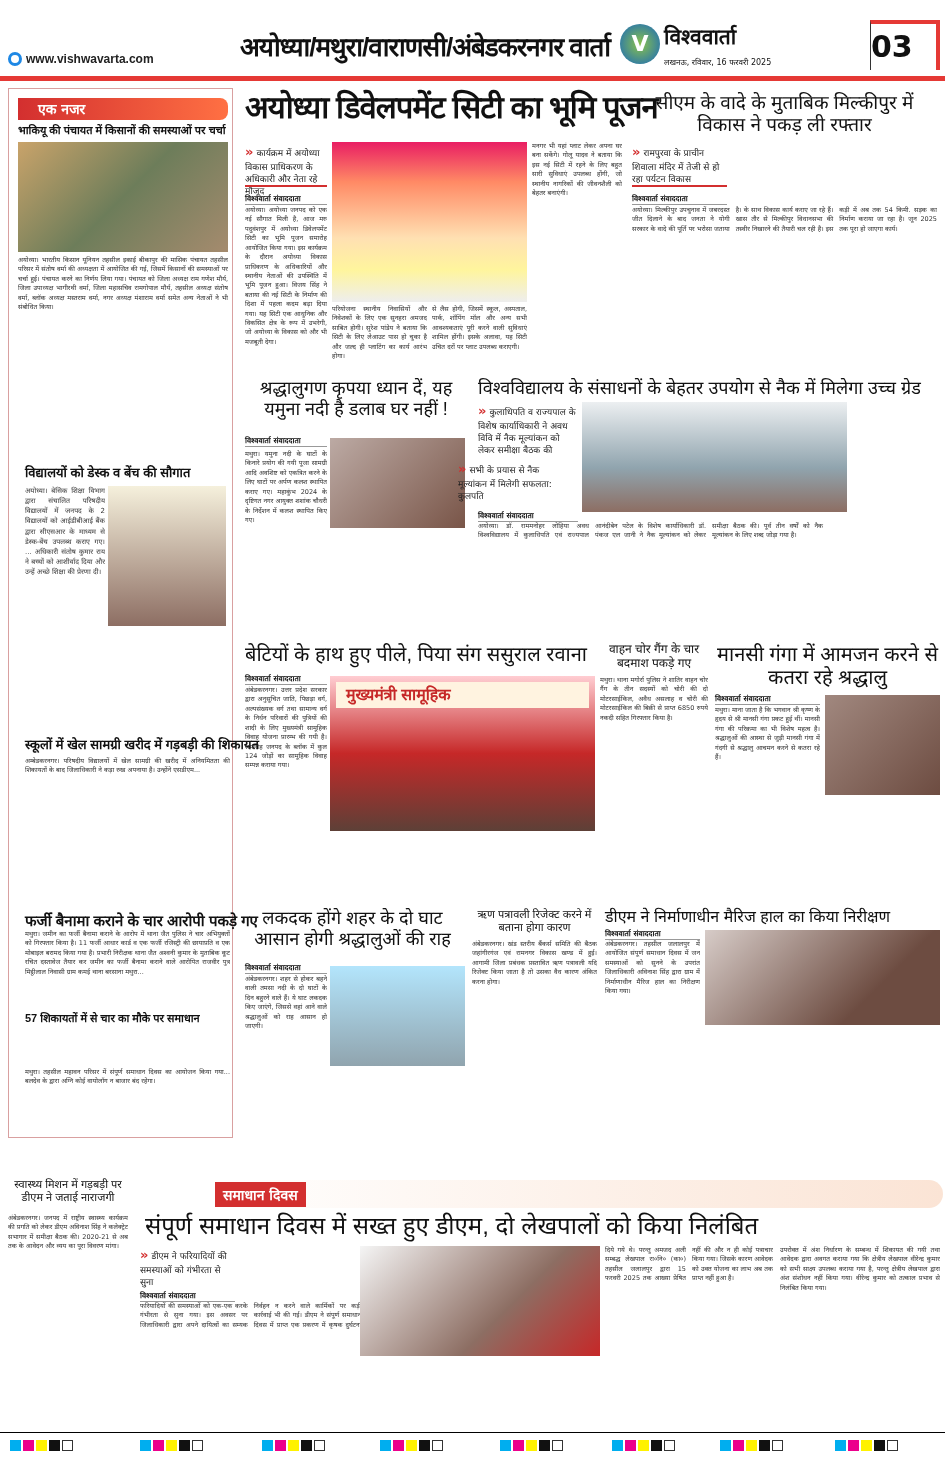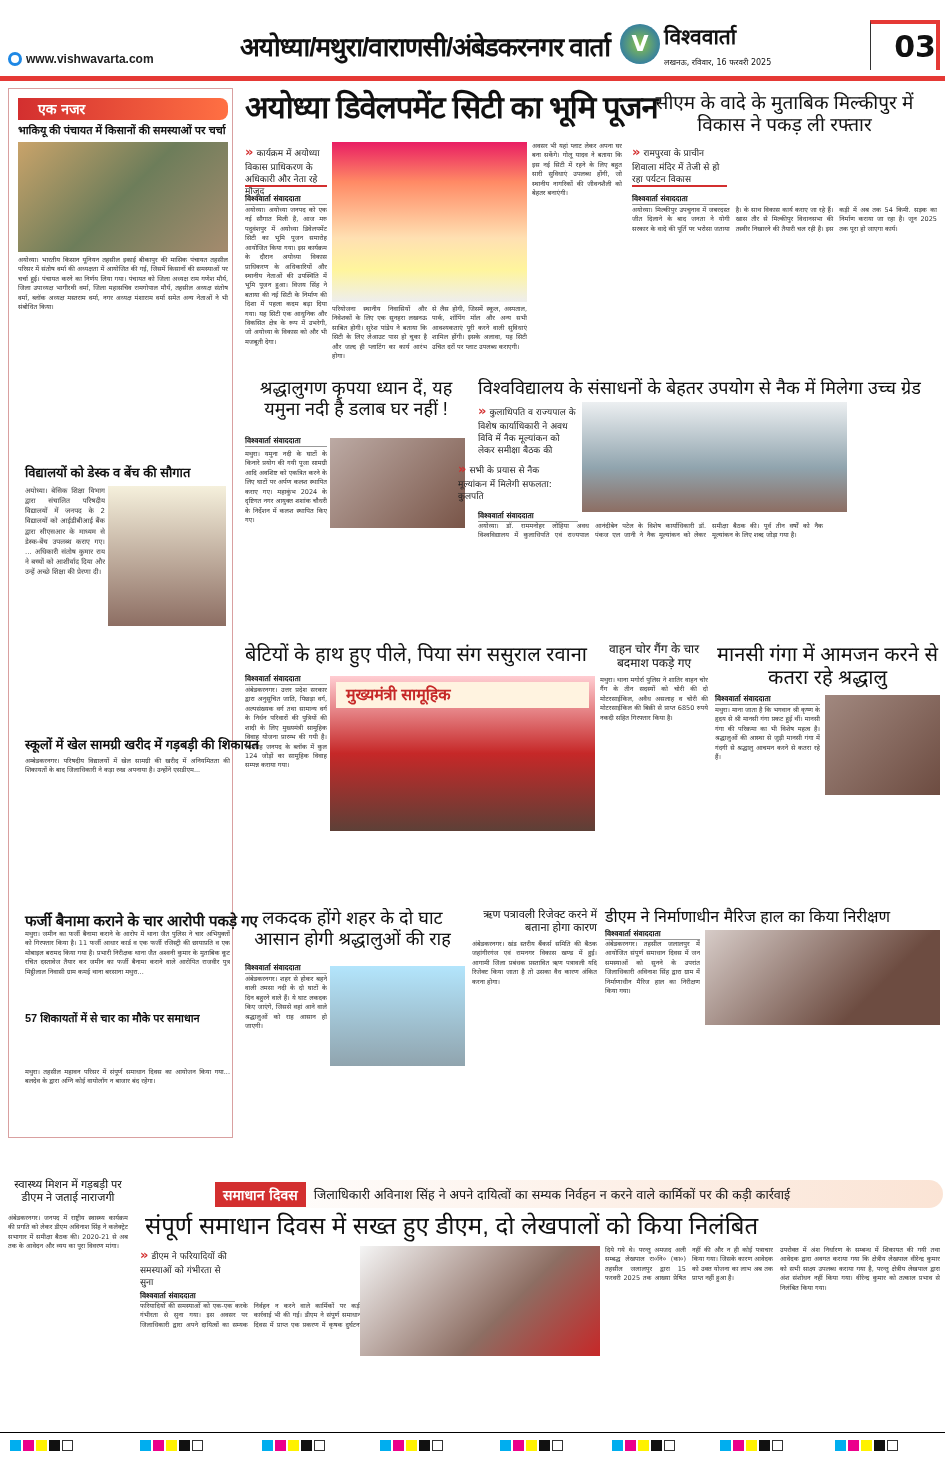--- a/index.html
+++ b/index.html
@@ -4,21 +4,21 @@
 <style>
 *{box-sizing:border-box;margin:0;padding:0}
 body{width:945px;height:1474px;background:#fff;font-family:"DejaVu Sans",sans-serif;color:#111;position:relative;overflow:hidden}
 .abs{position:absolute}
 .hdr-url{left:8px;top:52px;font-size:12px;font-weight:bold;color:#222;font-family:"Liberation Sans",sans-serif;display:flex;align-items:center;gap:4px}
 .ie{width:14px;height:14px;border-radius:50%;border:3px solid #1e88e5;display:inline-block}
 .hdr-title{left:240px;top:28px;font-size:26px;font-weight:bold;letter-spacing:-1px;font-family:"Liberation Sans",sans-serif}
 .logo{left:620px;top:24px;width:40px;height:40px;border-radius:50%;background:radial-gradient(circle,#8bc34a,#1565c0);color:#fff;font-weight:bold;font-size:22px;text-align:center;line-height:40px}
 .brand{left:664px;top:22px;font-size:21px;font-weight:bold;color:#111}
 .dateline{left:664px;top:56px;font-size:8px}
-.pageno{left:870px;top:20px;width:70px;height:50px;border-top:4px solid #e53935;border-right:4px solid #e53935;font-size:30px;font-weight:bold;text-align:right;line-height:46px;border-left:1px solid #333}
+.pageno{left:870px;top:20px;width:70px;height:50px;border-top:4px solid #e53935;border-right:4px solid #e53935;font-size:30px;font-weight:bold;text-align:left;line-height:46px;border-left:1px solid #333}
 .redline{left:0;top:76px;width:945px;height:5px;background:#e53935}
 .sidebar{left:8px;top:88px;width:225px;height:1050px;border:1px solid #d9a0a0}
 .ek{left:18px;top:98px;width:210px;height:22px;background:linear-gradient(90deg,#d32f2f,#ff7043);color:#fff;font-weight:bold;font-size:14px;padding-left:20px;line-height:22px;border-radius:0 8px 8px 0}
 .h{font-weight:bold;line-height:1.15;font-family:"Liberation Sans",sans-serif}
 .txt{font-size:6.5px;line-height:1.45;color:#333;overflow:hidden;text-align:justify}
 .photo{background:linear-gradient(135deg,#c9a36a,#6d7d5a,#a58b6e);}
 .bylines{font-size:7.5px;font-weight:bold;border-bottom:1px solid #999;padding-bottom:1px}
 .bullet{font-size:9px;line-height:1.35;color:#222}
 .bullet b{color:#d32f2f;font-size:13px;margin-right:3px}
 .sep{background:#d32f2f;height:2px}
@@ -55,23 +55,23 @@
 <div class="abs txt" style="left:25px;top:930px;width:205px;height:80px">मथुरा। जमीन का फर्जी बैनामा कराने के आरोप में थाना जैत पुलिस ने चार अभियुक्तों को गिरफ्तार किया है। 11 फर्जी आधार कार्ड व एक फर्जी रजिस्ट्री की छायाप्रति व एक मोबाइल बरामद किया गया है। प्रभारी निरीक्षक थाना जैत अश्वनी कुमार के मुताबिक कूट रचित दस्तावेज तैयार कर जमीन का फर्जी बैनामा कराने वाले आरोपित राजवीर पुत्र मिट्ठीलाल निवासी ग्राम कमई थाना बरसाना मथुरा...</div>
 <div class="abs h" style="left:25px;top:1012px;font-size:11px">57 शिकायतों में से चार का मौके पर समाधान</div>
 <div class="abs txt" style="left:25px;top:1068px;width:205px;height:100px">मथुरा। तहसील महावन परिसर में संपूर्ण समाधान दिवस का आयोजन किया गया... बलदेव के द्वारा अग्नि कोई वायोलॉग न बाजार बंद रहेगा।</div>
 
 <div class="abs h" style="left:245px;top:90px;font-size:31px;letter-spacing:-1px">अयोध्या डिवेलपमेंट सिटी का भूमि पूजन</div>
 <div class="abs bullet" style="left:245px;top:143px;width:82px"><b>»</b><span>कार्यक्रम में अयोध्या विकास प्राधिकरण के अधिकारी और नेता रहे मौजूद</span></div>
 <div class="abs sep" style="left:245px;top:185px;width:82px"></div>
 <div class="abs bylines" style="left:245px;top:193px;width:82px">विश्ववार्ता संवाददाता</div>
 <div class="abs txt" style="left:245px;top:206px;width:82px;height:168px">अयोध्या। अयोध्या जनपद को एक नई सौगात मिली है, आज मरु पदुवंशपुर में अयोध्या डिवेलपमेंट सिटी का भूमि पूजन समारोह आयोजित किया गया। इस कार्यक्रम के दौरान अयोध्या विकास प्राधिकरण के अधिकारियों और स्थानीय नेताओं की उपस्थिति में भूमि पूजन हुआ। विजय सिंह ने बताया की नई सिटी के निर्माण की दिशा में पहला कदम बढ़ा दिया गया। यह सिटी एक आधुनिक और विकसित क्षेत्र के रूप में उभरेगी, जो अयोध्या के विकास को और भी मजबूती देगा।</div>
 <div class="abs photo" style="left:332px;top:142px;width:195px;height:160px;background:linear-gradient(180deg,#e91e63 0%,#ff8a65 25%,#ffe0b2 60%,#fff59d 80%,#eee 100%)"></div>
-<div class="abs txt" style="left:332px;top:305px;width:95px;height:70px">परियोजना स्थानीय निवासियों और निवेशकों के लिए एक सुनहरा लखनऊ साबित होगी। सुरेश पांडेय ने बताया कि सिटी के लिए लेआउट पास हो चुका है और जल्द ही प्लाटिंग का कार्य आरंभ होगा।</div>
+<div class="abs txt" style="left:332px;top:305px;width:95px;height:70px">परियोजना स्थानीय निवासियों और निवेशकों के लिए एक सुनहरा अमजद साबित होगी। सुरेश पांडेय ने बताया कि सिटी के लिए लेआउट पास हो चुका है और जल्द ही प्लाटिंग का कार्य आरंभ होगा।</div>
 <div class="abs txt" style="left:432px;top:305px;width:95px;height:70px">से लैस होगी, जिसमें स्कूल, अस्पताल, पार्क, शॉपिंग मॉल और अन्य सभी आवश्यकताएं पूरी करने वाली सुविधाएं शामिल होंगी। इसके अलावा, यह सिटी उचित दरों पर प्लाट उपलब्ध कराएगी।</div>
-<div class="abs txt" style="left:532px;top:142px;width:90px;height:232px">अवसर भी यहां प्लाट लेकर अपना घर बना सकेंगे। गोलू यादव ने बताया कि इस नई सिटी में रहने के लिए बहुत सारी सुविधाएं उपलब्ध होंगी, जो स्थानीय नागरिकों की जीवनशैली को बेहतर बनाएंगी।</div>
+<div class="abs txt" style="left:532px;top:142px;width:90px;height:232px">मनगर भी यहां प्लाट लेकर अपना घर बना सकेंगे। गोलू यादव ने बताया कि इस नई सिटी में रहने के लिए बहुत सारी सुविधाएं उपलब्ध होंगी, जो स्थानीय नागरिकों की जीवनशैली को बेहतर बनाएंगी।</div>
 
 <div class="abs h" style="left:632px;top:92px;width:305px;font-size:19px;text-align:center;font-weight:normal">सीएम के वादे के मुताबिक मिल्कीपुर में विकास ने पकड़ ली रफ्तार</div>
 <div class="abs bullet" style="left:632px;top:143px;width:95px"><b>»</b><span>रामपुरवा के प्राचीन शिवाला मंदिर में तेजी से हो रहा पर्यटन विकास</span></div>
 <div class="abs sep" style="left:632px;top:185px;width:95px"></div>
 <div class="abs bylines" style="left:632px;top:193px;width:95px">विश्ववार्ता संवाददाता</div>
 <div class="abs txt" style="left:632px;top:206px;width:305px;height:168px;column-count:3;column-gap:6px">अयोध्या। मिल्कीपुर उपचुनाव में जबरदस्त जीत दिलाने के बाद जनता ने योगी सरकार के वादे की पूर्ति पर भरोसा जताया है। के साथ विकास कार्य कराए जा रहे हैं। खास तौर से मिल्कीपुर विधानसभा की तस्वीर निखारने की तैयारी चल रही है। इस कड़ी में अब तक 54 किमी. सड़क का निर्माण कराया जा रहा है। जून 2025 तक पूरा हो जाएगा कार्य।</div>
 
 <div class="abs h" style="left:245px;top:378px;width:222px;font-size:18px;text-align:center;font-weight:normal">श्रद्धालुगण कृपया ध्यान दें, यह यमुना नदी है डलाब घर नहीं !</div>
 <div class="abs bylines" style="left:245px;top:435px;width:82px">विश्ववार्ता संवाददाता</div>
 <div class="abs txt" style="left:245px;top:450px;width:82px;height:180px">मथुरा। यमुना नदी के घाटों के किनारे प्रयोग की गयी पूजा सामग्री आदि अवशिष्ट को एकत्रित करने के लिए घाटों पर अर्पण कलश स्थापित कराए गए। महाकुंभ 2024 के दृष्टिगत नगर आयुक्त शशांक चौधरी के निर्देशन में कलश स्थापित किए गए।</div>
@@ -97,34 +97,33 @@
 <div class="abs h" style="left:715px;top:643px;width:225px;font-size:20px;text-align:center;font-weight:normal">मानसी गंगा में आमजन करने से कतरा रहे श्रद्धालु</div>
 <div class="abs bylines" style="left:715px;top:693px;width:105px">विश्ववार्ता संवाददाता</div>
 <div class="abs txt" style="left:715px;top:706px;width:105px;height:195px">मथुरा। माना जाता है कि भगवान श्री कृष्ण के हृदय से श्री मानसी गंगा प्रकट हुई थीं। मानसी गंगा की परिक्रमा का भी विशेष महत्व है। श्रद्धालुओं की आस्था से जुड़ी मानसी गंगा में गंदगी से श्रद्धालु आचमन करने से कतरा रहे हैं।</div>
 <div class="abs photo" style="left:825px;top:695px;width:115px;height:100px;background:linear-gradient(135deg,#a1887f,#6d4c41)"></div>
 
 <div class="abs h" style="left:245px;top:908px;width:215px;font-size:18px;text-align:center;font-weight:normal">लकदक होंगे शहर के दो घाट आसान होगी श्रद्धालुओं की राह</div>
 <div class="abs bylines" style="left:245px;top:962px;width:82px">विश्ववार्ता संवाददाता</div>
 <div class="abs txt" style="left:245px;top:975px;width:82px;height:165px">अंबेडकरनगर। शहर से होकर बहने वाली तमसा नदी के दो घाटों के दिन बहुरने वाले हैं। ये घाट लकदक किए जाएंगे, जिससे वहां आने वाले श्रद्धालुओं को राह आसान हो जाएगी।</div>
 <div class="abs photo" style="left:330px;top:966px;width:135px;height:100px;background:linear-gradient(180deg,#b3e5fc,#90a4ae)"></div>
 
-<div class="abs h" style="left:472px;top:908px;width:125px;font-size:11px;text-align:right;font-weight:normal">ऋण पत्रावली रिजेक्ट करने में बताना होगा कारण</div>
+<div class="abs h" style="left:472px;top:908px;width:125px;font-size:11px;text-align:center;font-weight:normal">ऋण पत्रावली रिजेक्ट करने में बताना होगा कारण</div>
 <div class="abs txt" style="left:472px;top:940px;width:125px;height:200px">अंबेडकरनगर। खंड स्तरीय बैंकर्स समिति की बैठक जहांगीरगंज एवं रामनगर विकास खण्ड में हुई। आगामी जिला प्रबंधक प्रस्तावित ऋण पत्रावली यदि रिजेक्ट किया जाता है तो उसका वैध कारण अंकित करना होगा।</div>
 
 <div class="abs h" style="left:605px;top:908px;width:335px;font-size:16px;font-weight:normal">डीएम ने निर्माणाधीन मैरिज हाल का किया निरीक्षण</div>
 <div class="abs bylines" style="left:605px;top:928px;width:95px">विश्ववार्ता संवाददाता</div>
 <div class="abs txt" style="left:605px;top:940px;width:95px;height:200px">अंबेडकरनगर। तहसील जलालपुर में आयोजित संपूर्ण समाधान दिवस में जन समस्याओं को सुनने के उपरांत जिलाधिकारी अविनाश सिंह द्वारा ग्राम में निर्माणाधीन मैरिज हाल का निरीक्षण किया गया।</div>
 <div class="abs photo" style="left:705px;top:930px;width:235px;height:95px;background:linear-gradient(135deg,#d7ccc8,#6d4c41 70%)"></div>
 
 <div class="abs h" style="left:8px;top:1178px;width:120px;font-size:11px;text-align:center;font-weight:normal">स्वास्थ्य मिशन में गड़बड़ी पर डीएम ने जताई नाराजगी</div>
 <div class="abs txt" style="left:8px;top:1214px;width:120px;height:210px">अंबेडकरनगर। जनपद में राष्ट्रीय स्वास्थ्य कार्यक्रम की प्रगति को लेकर डीएम अविनाश सिंह ने कलेक्ट्रेट सभागार में समीक्षा बैठक की। 2020-21 से अब तक के आवेदन और व्यय का पूरा विवरण मांगा।</div>
 
 <div class="abs samadhan-bar">
     <span class="samadhan-tag">समाधान दिवस</span>
-    <span style="font-size:12.5px">जिलाधिकारी अविनाश सिंह ने अपने दायित्वों का सम्यक निर्वहन न करने वाले कार्मिकों पर की कड़ी कार्रवाई</span>
   </div>
 <div class="abs h" style="left:145px;top:1212px;font-size:24px;font-weight:normal">संपूर्ण समाधान दिवस में सख्त हुए डीएम, दो लेखपालों को किया निलंबित</div>
 <div class="abs bullet" style="left:140px;top:1246px;width:95px"><b>»</b><span>डीएम ने फरियादियों की समस्याओं को गंभीरता से सुना</span></div>
 <div class="abs bylines" style="left:140px;top:1290px;width:95px">विश्ववार्ता संवाददाता</div>
 <div class="abs txt" style="left:140px;top:1302px;width:335px;height:122px;column-count:3;column-gap:6px">फरियादियों की समस्याओं को एक-एक करके गंभीरता से सुना गया। इस अवसर पर जिलाधिकारी द्वारा अपने दायित्वों का सम्यक निर्वहन न करने वाले कार्मिकों पर कड़ी कार्रवाई भी की गई। डीएम ने संपूर्ण समाधान दिवस में प्राप्त एक प्रकरण में कृषक दुर्घटना बीमा की नियमानुसार संस्तुति आख्या समय से...</div>
 <div class="abs photo" style="left:360px;top:1246px;width:240px;height:110px;background:linear-gradient(135deg,#f5f5f5,#8d6e63 60%,#c62828)"></div>
 <div class="abs txt" style="left:605px;top:1246px;width:168px;height:178px;column-count:2;column-gap:6px">दिये गये थे। परन्तु अमजद अली सम्बद्ध लेखपाल रा०नि० (का०) तहसील जलालपुर द्वारा 15 फरवरी 2025 तक आख्या प्रेषित नहीं की और न ही कोई पत्राचार किया गया। जिसके कारण आवेदक को उक्त योजना का लाभ अब तक प्राप्त नहीं हुआ है।</div>
 <div class="abs txt" style="left:780px;top:1246px;width:160px;height:178px">उपरोक्त में अंश निर्धारण के सम्बन्ध में शिकायत की गयी तथा आवेदक द्वारा अवगत कराया गया कि क्षेत्रीय लेखपाल वीरेन्द्र कुमार को सभी साक्ष्य उपलब्ध कराया गया है, परन्तु क्षेत्रीय लेखपाल द्वारा अंश संशोधन नहीं किया गया। वीरेन्द्र कुमार को तत्काल प्रभाव से निलंबित किया गया।</div>
 
 <div class="abs" style="left:0;top:1432px;width:945px;height:1px;background:#000"></div>

